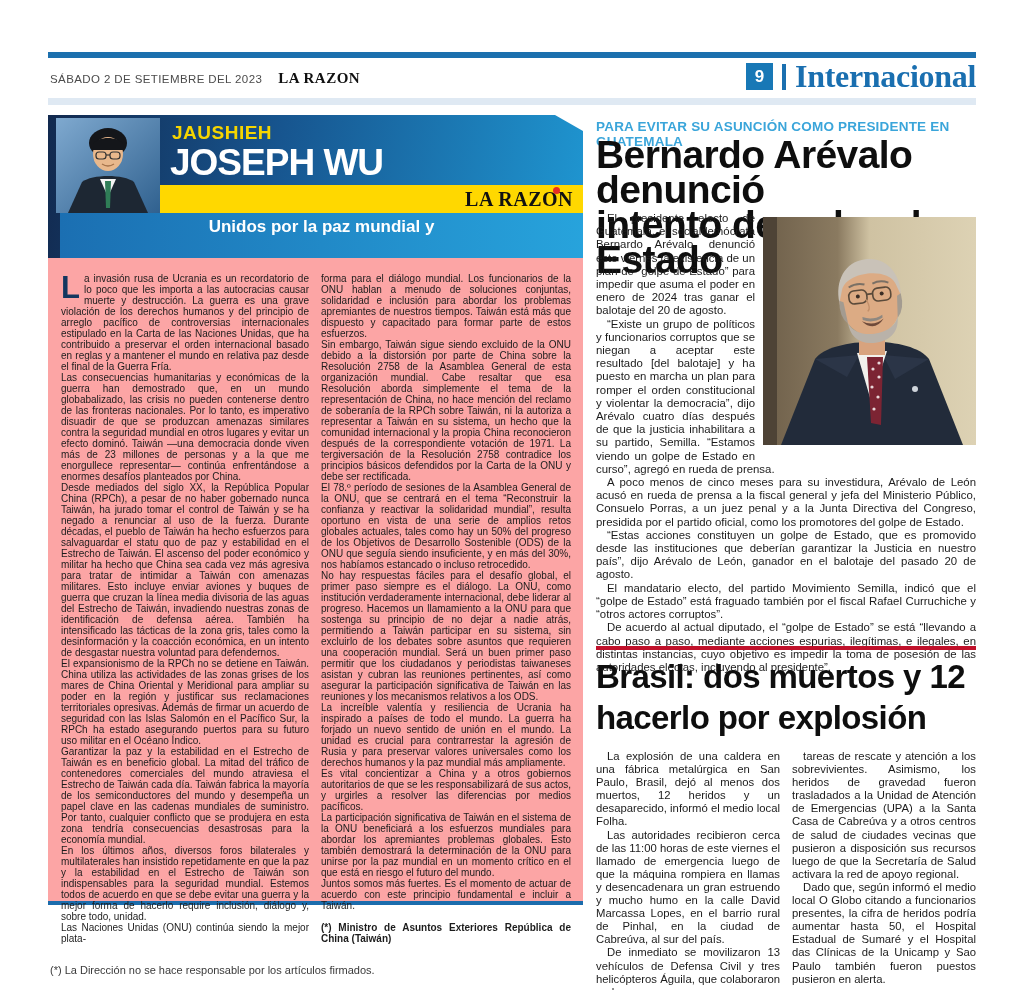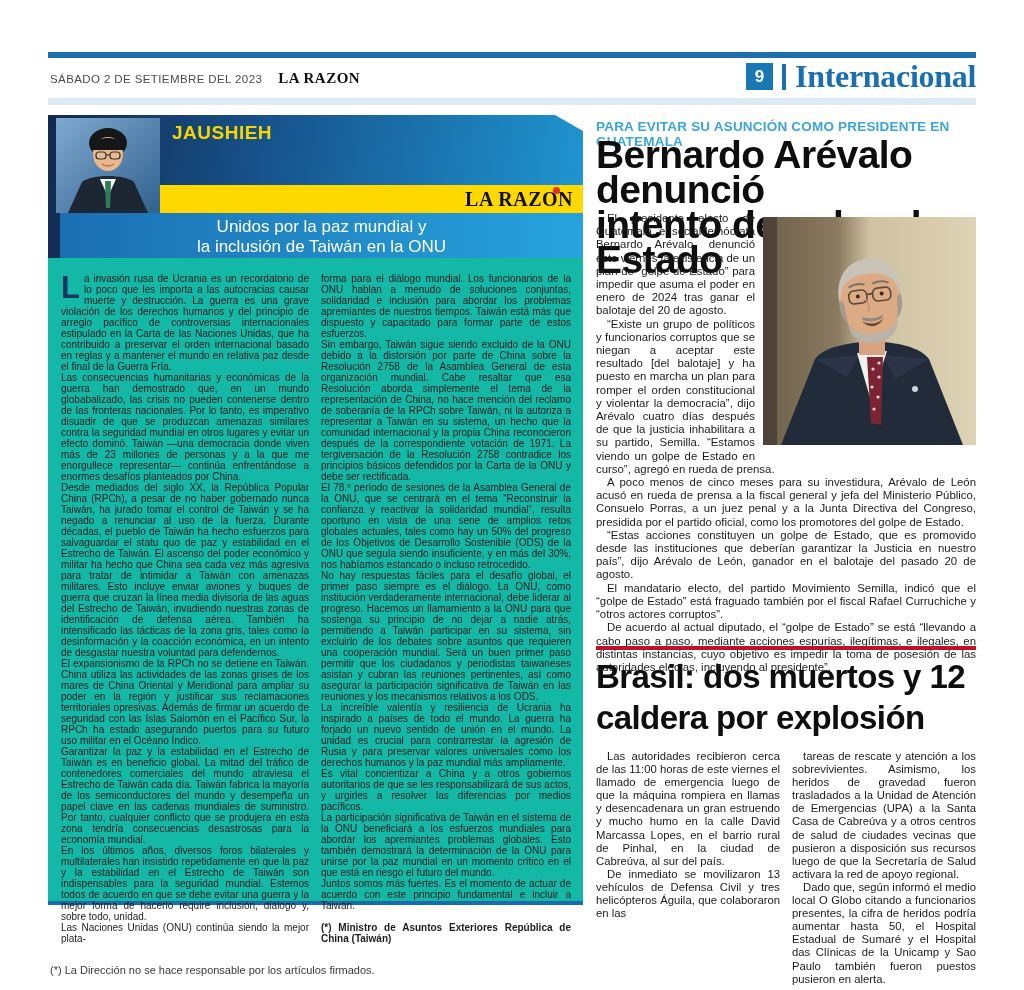--- a/index.html
+++ b/index.html
@@ -14,36 +14,36 @@
   .dateline { position:absolute; left:50px; top:70px; display:flex; align-items:center; gap:16px; }
   .date-text { font-size:11.5px; color:#4b4b4b; letter-spacing:.4px; }
   .masthead-small { font-family:"Liberation Serif", serif; font-weight:bold; font-size:15px; color:#101010; letter-spacing:.5px; }
   .section-head { position:absolute; right:48px; top:58px; display:flex; align-items:center; gap:9px; }
   .pagenum { width:27px; height:27px; background:#1878b6; color:#fff; font-weight:bold; font-size:17px;
              display:flex; align-items:center; justify-content:center; }
   .section-sep { width:4px; height:26px; background:#1a6fb0; }
   .section-name { font-family:"Liberation Serif", serif; font-weight:bold; font-size:32px; color:#1a6fb0; letter-spacing:-.3px; }
 
   
-  .oped { position:absolute; left:48px; top:115px; width:535px; height:790px; background:#14b8a6;
+  .oped { position:absolute; left:48px; top:115px; width:535px; height:790px; background:#fca5a5;
           border-bottom:4px solid #1b6cac; }
   .oped-header { position:absolute; left:0; top:0; width:100%; height:143px;
           background:linear-gradient(100deg,#12294e 0%,#17558f 42%,#1f97d2 100%); }
   .notch { position:absolute; right:0; top:0; width:0; height:0;
           border-top:16px solid #fff; border-left:28px solid transparent; }
   .wu-photo { position:absolute; left:8px; top:3px; width:104px; height:95px; overflow:hidden; }
   .author-kicker { position:absolute; left:124px; top:7px; color:#f6d500; font-size:19px; font-weight:bold; letter-spacing:.5px; }
   .author-name { position:absolute; left:122px; top:27px; color:#fff; font-size:37px; font-weight:bold; letter-spacing:-1px; }
   .yellow-band { position:absolute; left:112px; right:0; top:70px; height:28px; background:#ffd800; }
   .brand-wrap { position:absolute; right:10px; top:3px; }
   .brand { font-family:"Liberation Serif", serif; font-weight:bold; font-size:20px; color:#111; letter-spacing:.5px; }
   .brand-dot { position:absolute; right:13px; top:-1px; width:7px; height:7px; border-radius:50%; background:#e62e24; }
   .oped-title { position:absolute; left:12px; right:0; top:98px; height:45px;
           background:linear-gradient(90deg,#1b6fb2,#27a3dc); color:#fff; text-align:center;
-          font-weight:normal; font-size:17px; line-height:19.5px; padding-top:4px; }
+          font-weight:bold; font-size:17px; line-height:19.5px; padding-top:4px; }
   .oped-col { position:absolute; top:158px; text-align:justify; font-size:10px; line-height:11px; color:#1c1c1c; }
   .oped-col p { margin:0; }
   .col1 { left:13px; width:248px; }
   .col2 { left:273px; width:250px; }
   .dropcap { float:left; font-size:31px; line-height:27px; font-weight:bold; color:#14365f; padding:1px 4px 0 0; }
   .signature { font-weight:bold; margin-top:11px !important; }
   .footnote { position:absolute; left:50px; top:922px; font-size:11px; color:#3a3a3a;margin-top:42px; }
 
   
   .kicker { position:absolute; left:596px; top:119px; width:384px; color:#3aa5da; font-weight:bold; font-size:13.5px; letter-spacing:.2px; }
@@ -99,29 +99,29 @@
           <ellipse cx="52" cy="25" rx="19" ry="15" fill="#14161a"></ellipse>
           <ellipse cx="52" cy="36" rx="15" ry="17" fill="#e9b88c"></ellipse>
           <path d="M37,26 C42,18 62,18 67,26 L67,32 L37,32 Z" fill="#14161a"></path>
           <rect x="40" y="34" width="10" height="7" rx="3" fill="none" stroke="#333" stroke-width="1.2"></rect>
           <rect x="54" y="34" width="10" height="7" rx="3" fill="none" stroke="#333" stroke-width="1.2"></rect>
           <line x1="50" y1="37" x2="54" y2="37" stroke="#333" stroke-width="1.2"></line>
           <path d="M46,46 Q52,50 58,46" fill="none" stroke="#a5724a" stroke-width="1.3"></path>
         </svg>
       </div>
       <div class="author-kicker">JAUSHIEH</div>
+      <div class="author-name">JOSEPH WU</div>
       <div class="yellow-band">
         <span class="brand-wrap">
           <span class="brand">LA RAZON</span>
           <span class="brand-dot"></span>
         </span>
       </div>
       <div class="oped-title">
           <div>Unidos por la paz mundial y</div>
-          <div>la inclusión de Taiwán en la ONU</div>
         </div>
     </div>
     <div class="oped-col col1">
       <p><span class="dropcap">L</span><span>a invasión rusa de Ucrania es un recordatorio de lo poco que les importa a las autocracias causar muerte y destrucción. La guerra es una grave violación de los derechos humanos y del principio de arreglo pacífico de controversias internacionales estipulado en la Carta de las Naciones Unidas, que ha contribuido a preservar el orden internacional basado en reglas y a mantener el mundo en relativa paz desde el final de la Guerra Fría.</span></p>
       <span><p>Las consecuencias humanitarias y económicas de la guerra han demostrado que, en un mundo globabalizado, las crisis no pueden contenerse dentro de las fronteras nacionales. Por lo tanto, es imperativo disuadir de que se produzcan amenazas similares contra la seguridad mundial en otros lugares y evitar un efecto dominó. Taiwán —una democracia donde viven más de 23 millones de personas y a la que me enorgullece representar— continúa enfrentándose a enormes desafíos planteados por China.</p><p>Desde mediados del siglo XX, la República Popular China (RPCh), a pesar de no haber gobernado nunca Taiwán, ha jurado tomar el control de Taiwán y se ha negado a renunciar al uso de la fuerza. Durante décadas, el pueblo de Taiwán ha hecho esfuerzos para salvaguardar el statu quo de paz y estabilidad en el Estrecho de Taiwán. El ascenso del poder económico y militar ha hecho que China sea cada vez más agresiva para tratar de intimidar a Taiwán con amenazas militares. Esto incluye enviar aviones y buques de guerra que cruzan la línea media divisoria de las aguas del Estrecho de Taiwán, invadiendo nuestras zonas de identificación de defensa aérea. También ha intensificado las tácticas de la zona gris, tales como la desinformación y la coacción económica, en un intento de desgastar nuestra voluntad para defendernos.</p><p>El expansionismo de la RPCh no se detiene en Taiwán. China utiliza las actividades de las zonas grises de los mares de China Oriental y Meridional para ampliar su poder en la región y justificar sus reclamaciones territoriales opresivas. Además de firmar un acuerdo de seguridad con las Islas Salomón en el Pacífico Sur, la RPCh ha estado asegurando puertos para su futuro uso militar en el Océano Índico.</p><p>Garantizar la paz y la estabilidad en el Estrecho de Taiwán es en beneficio global. La mitad del tráfico de contenedores comerciales del mundo atraviesa el Estrecho de Taiwán cada día. Taiwán fabrica la mayoría de los semiconductores del mundo y desempeña un papel clave en las cadenas mundiales de suministro. Por tanto, cualquier conflicto que se produjera en esta zona tendría consecuencias desastrosas para la economía mundial.</p><p>En los últimos años, diversos foros bilaterales y multilaterales han insistido repetidamente en que la paz y la estabilidad en el Estrecho de Taiwán son indispensables para la seguridad mundial. Estemos todos de acuerdo en que se debe evitar una guerra y la mejor forma de hacerlo require inclusión, diálogo y, sobre todo, unidad.</p><p>Las Naciones Unidas (ONU) continúa siendo la mejor plata-</p></span>
     </div>
     <div class="oped-col col2">
       <span><p>forma para el diálogo mundial. Los funcionarios de la ONU hablan a menudo de soluciones conjuntas, solidaridad e inclusión para abordar los problemas apremiantes de nuestros tiempos. Taiwán está más que dispuesto y capacitado para formar parte de estos esfuerzos.</p><p>Sin embargo, Taiwán sigue siendo excluido de la ONU debido a la distorsión por parte de China sobre la Resolución 2758 de la Asamblea General de esta organización mundial. Cabe resaltar que esa Resolución aborda simplemente el tema de la representación de China, no hace mención del reclamo de soberanía de la RPCh sobre Taiwán, ni la autoriza a representar a Taiwán en su sistema, un hecho que la comunidad internacional y la propia China reconocieron después de la correspondiente votación de 1971. La tergiversación de la Resolución 2758 contradice los principios básicos defendidos por la Carta de la ONU y debe ser rectificada.</p><p>El 78.º período de sesiones de la Asamblea General de la ONU, que se centrará en el tema “Reconstruir la confianza y reactivar la solidaridad mundial”, resulta oportuno en vista de una serie de amplios retos globales actuales, tales como hay un 50% del progreso de los Objetivos de Desarrollo Sostenible (ODS) de la ONU que seguía siendo insuficiente, y en más del 30%, nos habíamos estancado o incluso retrocedido.</p><p>No hay respuestas fáciles para el desafío global, el primer paso siempre es el diálogo. La ONU, como institución verdaderamente internacional, debe liderar al progreso. Hacemos un llamamiento a la ONU para que sostenga su principio de no dejar a nadie atrás, permitiendo a Taiwán participar en su sistema, sin excluirlo de los debates sobre asuntos que requieren una cooperación mundial. Será un buen primer paso permitir que los ciudadanos y periodistas taiwaneses asistan y cubran las reuniones pertinentes, así como asegurar la participación significativa de Taiwán en las reuniones y los mecanismos relativos a los ODS.</p><p>La increíble valentía y resiliencia de Ucrania ha inspirado a países de todo el mundo. La guerra ha forjado un nuevo sentido de unión en el mundo. La unidad es crucial para contrarrestar la agresión de Rusia y para preservar valores universales como los derechos humanos y la paz mundial más ampliamente.</p><p>Es vital concientizar a China y a otros gobiernos autoritarios de que se les responsabilizará de sus actos, y urgirles a resolver las diferencias por medios pacíficos.</p><p>La participación significativa de Taiwán en el sistema de la ONU beneficiará a los esfuerzos mundiales para abordar los apremiantes problemas globales. Esto también demostrará la determinación de la ONU para unirse por la paz mundial en un momento crítico en el que está en riesgo el futuro del mundo.</p><p>Juntos somos más fuertes. Es el momento de actuar de acuerdo con este principio fundamental e incluir a Taiwán.</p></span>
       <p class="signature">(*) Ministro de Asuntos Exteriores República de China (Taiwán)</p>
     </div>
@@ -177,23 +177,24 @@
           <path d="M103,82 Q107,92 103,94" fill="none" stroke="#c2906a" stroke-width="1.4"></path>
         </g>
       </svg>
     </div>
     <span><p>El presidente electo de Guatemala, el socialdemócrata Bernardo Arévalo, denunció este viernes la existencia de un plan de “golpe de Estado” para impedir que asuma el poder en enero de 2024 tras ganar el balotaje del 20 de agosto.</p><p>“Existe un grupo de políticos y funcionarios corruptos que se niegan a aceptar este resultado [del balotaje] y ha puesto en marcha un plan para romper el orden constitucional y violentar la democracia”, dijo Arévalo cuatro días después de que la justicia inhabilitara a su partido, Semilla. “Estamos viendo un golpe de Estado en curso”, agregó en rueda de prensa.</p><p>A poco menos de cinco meses para su investidura, Arévalo de León acusó en rueda de prensa a la fiscal general y jefa del Ministerio Público, Consuelo Porras, a un juez penal y a la Junta Directiva del Congreso, presidida por el partido oficial, como los promotores del golpe de Estado.</p><p>“Estas acciones constituyen un golpe de Estado, que es promovido desde las instituciones que deberían garantizar la Justicia en nuestro país”, dijo Arévalo de León, ganador en el balotaje del pasado 20 de agosto.</p><p>El mandatario electo, del partido Movimiento Semilla, indicó que el “golpe de Estado” está fraguado también por el fiscal Rafael Curruchiche y “otros actores corruptos”.</p><p>De acuerdo al actual diputado, el “golpe de Estado” se está “llevando a cabo paso a paso, mediante acciones espurias, ilegítimas, e ilegales, en distintas instancias, cuyo objetivo es impedir la toma de posesión de las autoridades electas, incluyendo al presidente”.</p></span>
   </div>
 
   <div class="red-rule"></div>
   <h1 class="headline2">
       <div>Brasil: dos muertos y 12</div>
-      <div>caldera por explosión</div>
+      <div>hacerlo por explosión</div>
     </h1>
   <div class="brasil-col bcol1">
+      <p>La explosión de una caldera en una fábrica metalúrgica en San Paulo, Brasil, dejó al menos dos muertos, 12 heridos y un desaparecido, informó el medio local Folha.</p>
       <p>Las autoridades recibieron cerca de las 11:00 horas de este viernes el llamado de emergencia luego de que la máquina rompiera en llamas y desencadenara un gran estruendo y mucho humo en la calle David Marcassa Lopes, en el barrio rural de Pinhal, en la ciudad de Cabreúva, al sur del país.</p>
       <p>De inmediato se movilizaron 13 vehículos de Defensa Civil y tres helicópteros Águila, que colaboraron en las</p>
     </div>
   <div class="brasil-col bcol2">
       <p>tareas de rescate y atención a los sobrevivientes. Asimismo, los heridos de gravedad fueron trasladados a la Unidad de Atención de Emergencias (UPA) a la Santa Casa de Cabreúva y a otros centros de salud de ciudades vecinas que pusieron a disposición sus recursos luego de que la Secretaría de Salud activara la red de apoyo regional.</p>
       <p>Dado que, según informó el medio local O Globo citando a funcionarios presentes, la cifra de heridos podría aumentar hasta 50, el Hospital Estadual de Sumaré y el Hospital das Clínicas de la Unicamp y Sao Paulo también fueron puestos pusieron en alerta.</p>
     </div>
 
 </div>
 

